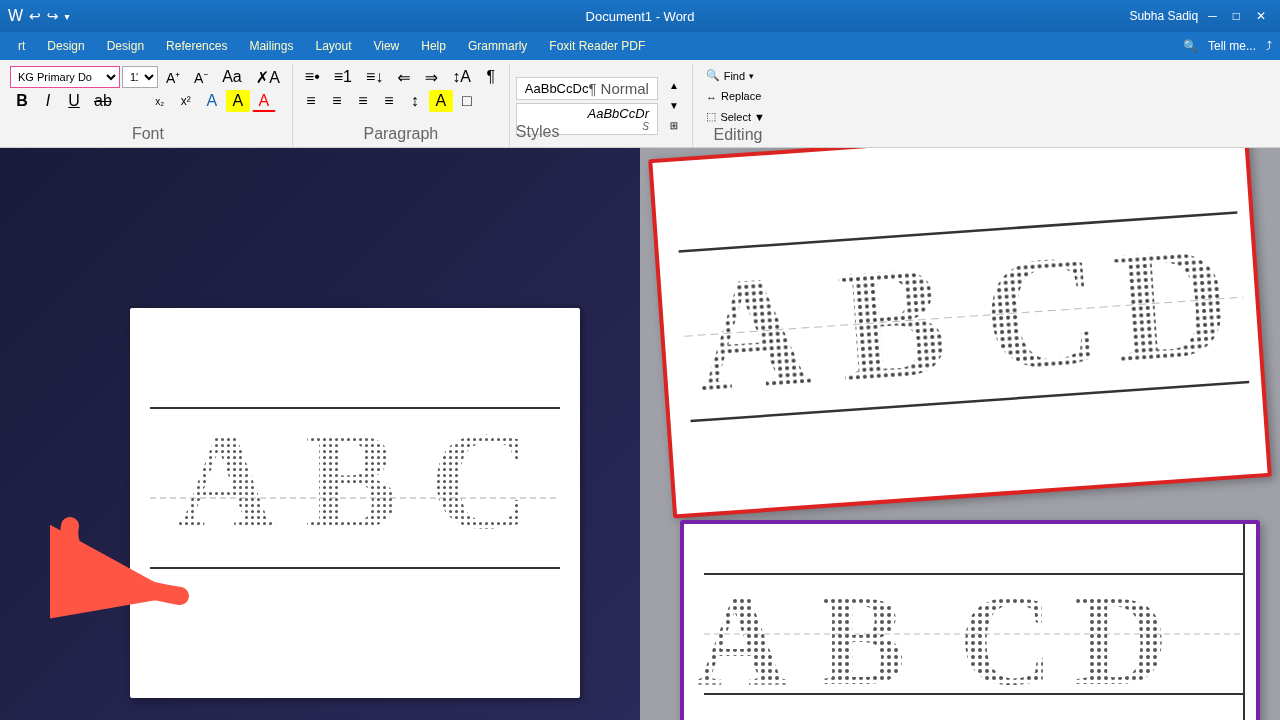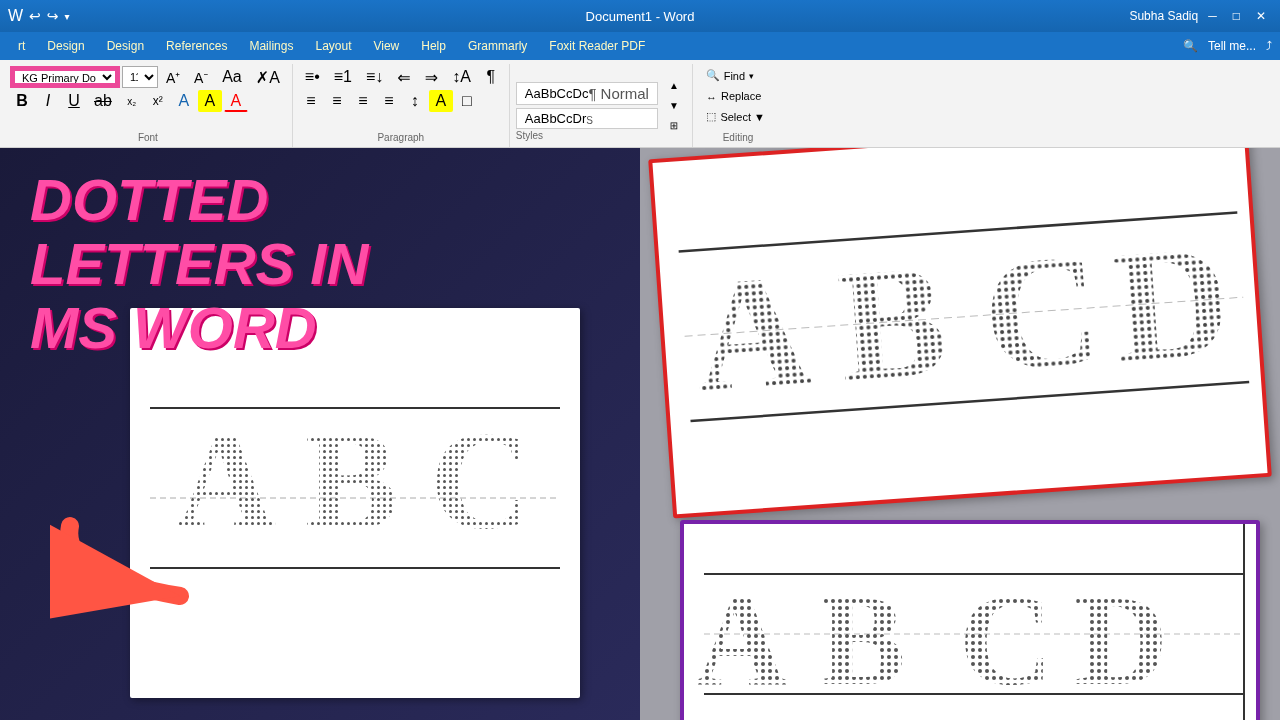--- a/index.html
+++ b/index.html
@@ -88,21 +88,21 @@
       display: flex;
       flex-direction: column;
       align-items: flex-start;
       padding: 2px 6px 2px 6px;
       border-right: 1px solid #d8d8d8;
       min-width: fit-content;
     }
     .ribbon-group:last-child { border-right: none; }
 
     .ribbon-group-label {
-      font-size: 10px;
+      font-size: 16px;
       color: #666;
       margin-top: auto;
       padding-bottom: 2px;
       align-self: center;
       text-align: center;
     }
 
     .ribbon-row {
       display: flex;
       align-items: center;
@@ -121,21 +121,21 @@
       border: 1px solid transparent;
       min-width: 24px;
       height: 22px;
     }
 
     
     .font-select {
       width: 110px;
       height: 22px;
       font-size: 11px;
-      border: 5px solid #ec4899;
+      border: 1px solid #ec4899;
       background: white;
       padding: 0 3px;
     }
     .size-select {
       width: 36px;
       height: 22px;
       font-size: 11px;
       border: 1px solid #aaa;
       background: white;
       padding: 1px 3px;
@@ -328,21 +328,21 @@
       <span class="rb-btn" style="font-size:14px;">A⁺</span>
       <span class="rb-btn" style="font-size:14px;">A⁻</span>
       <span class="rb-btn">Aa</span>
       <span class="rb-btn">✗A</span>
     </div>
     <div class="ribbon-row" style="margin-top:2px;">
       <span class="rb-btn" style="font-weight:bold;">B</span>
       <span class="rb-btn" style="font-style:italic;">I</span>
       <span class="rb-btn" style="text-decoration:underline;">U</span>
       <span class="rb-btn" style="text-decoration:line-through;">ab</span>
-      <span class="rb-btn" style="font-size:10px;">x₂</span>
+      <span class="rb-btn" style="font-size:10px;margin-left:28px;">x₂</span>
       <span class="rb-btn" style="font-size:12px;">x²</span>
       <span class="rb-btn" style="color:#1565b0;">A</span>
       <span class="rb-btn" style="background:yellow;padding:1px 4px;">A</span>
       <span class="rb-btn" style="color:red;border-bottom:2px solid red;">A</span>
     </div>
     <span class="ribbon-group-label">Font</span>
   </div>
 
   <div class="ribbon-group">
     <div class="ribbon-row">
@@ -365,21 +365,21 @@
     </div>
     <span class="ribbon-group-label">Paragraph</span>
   </div>
 
   <div class="ribbon-group" style="flex-direction:row;align-items:center;gap:4px;">
     <div style="display:flex;flex-direction:column;gap:3px;">
       <div class="normal-style-box" style="display:flex;flex-direction:row;align-items:center;min-width:80px;">
         <span style="font-size:13px;font-weight:normal;">AaBbCcDc</span>
         <span style="font-size:15px;color:#555;">¶ Normal</span>
       </div>
-      <div class="normal-style-box" style="display:flex;flex-direction:row;align-items:flex-end;min-width:80px;">
+      <div class="normal-style-box" style="display:flex;flex-direction:column;align-items:flex-end;min-width:80px;font-style:italic;">
         <span style="font-size:13px;">AaBbCcDr</span>
         <span style="font-size:10px;color:#555;">S</span>
       </div>
     </div>
     <div style="display:flex;flex-direction:column;justify-content:space-between;height:60px;">
       <span class="rb-btn" style="font-size:10px;">▲</span>
       <span class="rb-btn" style="font-size:10px;">▼</span>
       <span class="rb-btn" style="font-size:10px;">⊞</span>
     </div>
     <span class="ribbon-group-label" style="position:absolute;bottom:4px;">Styles</span>
@@ -404,25 +404,20 @@
     <span class="ribbon-group-label">Editing</span>
   </div>
 
 </div>
 
 <div class="main-content">
 
   <div class="left-panel">
     <div class="thumbnail-bg"></div>
 
-    <div class="dotted-title">
-      <div>DOTTED</div>
-      <div>LETTERS IN</div>
-      <div>MS WORD</div>
-    </div>
 
     <div class="doc-preview">
 
       <svg width="450" height="390" style="position:absolute;top:0;left:0;">
         <line x1="20" y1="100" x2="430" y2="100" stroke="#333" stroke-width="2"></line>
         <line x1="20" y1="260" x2="430" y2="260" stroke="#333" stroke-width="2"></line>
         <line x1="20" y1="190" x2="430" y2="190" stroke="#aaa" stroke-width="1" stroke-dasharray="6,4"></line>
       </svg>
 
       <svg width="400" height="300" style="position:absolute;top:40px;left:25px;">

